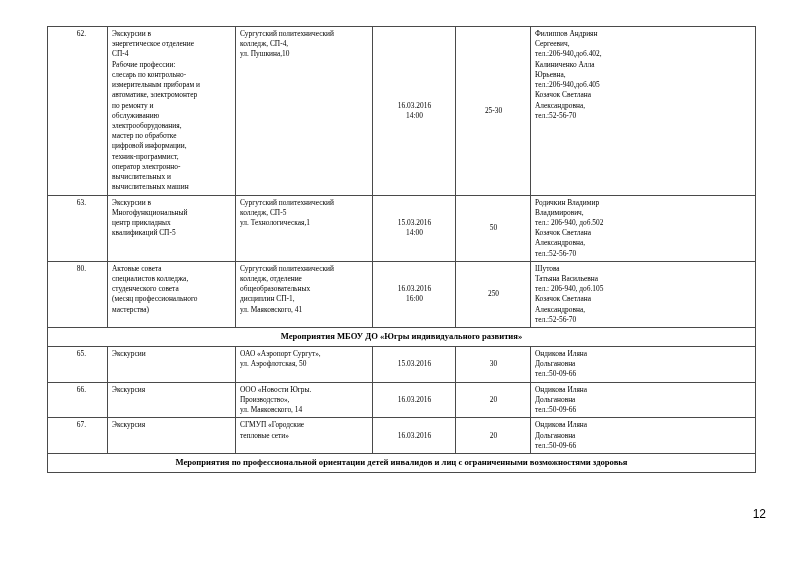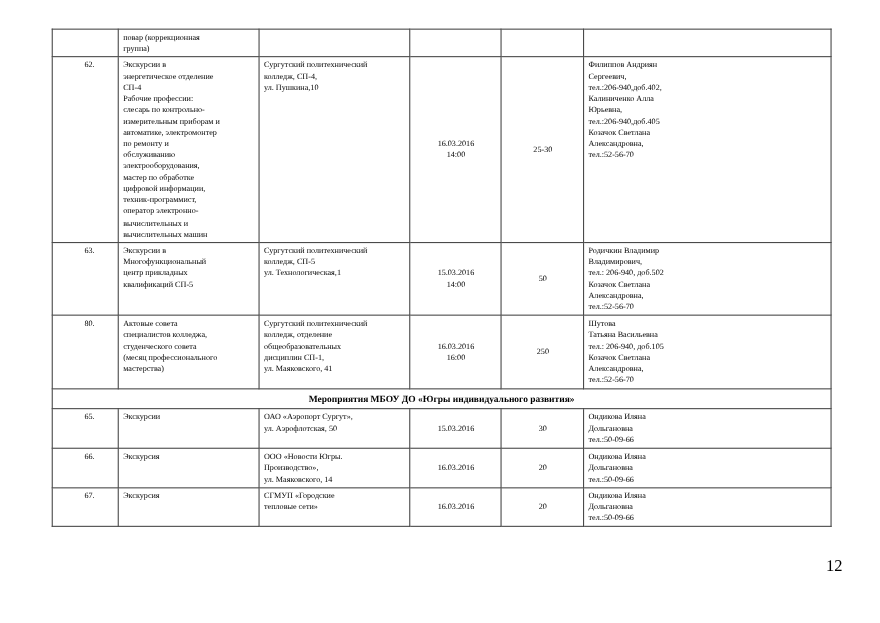--- a/index.html
+++ b/index.html
@@ -61,50 +61,39 @@
     font-size: 8.6px;
     padding: 3px 2px 3px 2px;
     vertical-align: middle;
   }
   .line { display: block; }
 
   .page-number {
     position: absolute;
     right: 34px;
     top: 507px;
-    font-size: 15px;
-    font-family: Liberation Serif, serif;
+    font-size: 12px;
+    font-family: Liberation Sans, sans-serif;
   }
 </style>
 </head>
 <body>
 
 <div class="page">
 
   <table class="doc-table">
     <colgroup>
       <col class="c-num">
       <col class="c-event">
       <col class="c-place">
       <col class="c-date">
       <col class="c-count">
       <col class="c-resp">
     </colgroup>
     <tbody>
-        <tr>
-          <td class="num"></td>
-          <td>
-            <span class="line">повар (коррекционная</span>
-            <span class="line">группа)</span>
-          </td>
-          <td></td>
-          <td class="mid-center"></td>
-          <td class="mid-center"></td>
-          <td></td>
-        </tr>
         <tr>
           <td class="num">62.</td>
           <td>
             <span class="line">Экскурсии в</span>
             <span class="line">энергетическое отделение</span>
             <span class="line">СП-4</span>
             <span class="line">Рабочие профессии:</span>
             <span class="line">слесарь по контрольно-</span>
             <span class="line">измерительным приборам и</span>
             <span class="line">автоматике, электромонтер</span>
@@ -251,18 +240,21 @@
           <td class="mid-center">
             <span class="line">16.03.2016</span>
           </td>
           <td class="mid-center">20</td>
           <td>
             <span class="line">Ондикова Иляна</span>
             <span class="line">Дольгановна</span>
             <span class="line"> тел.:50-09-66</span>
           </td>
         </tr>
+        <tr>
+          <td class="section-head" colspan="6">Мероприятия по профессиональной ориентации детей инвалидов и лиц с ограниченными возможностями здоровья</td>
+        </tr>
       </tbody>
   </table>
 
   <div class="page-number">12</div>
 
 </div>
 
 </body></html>

